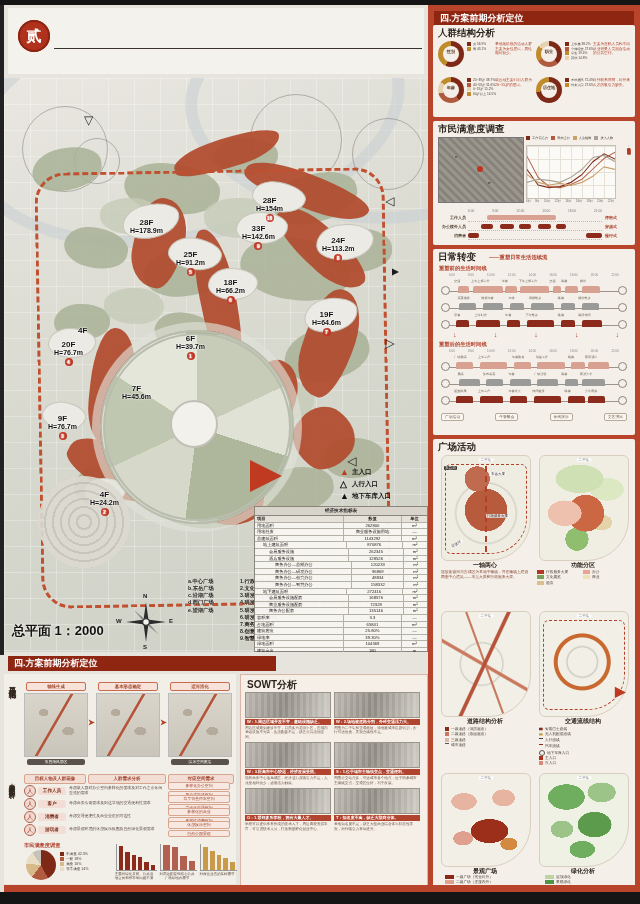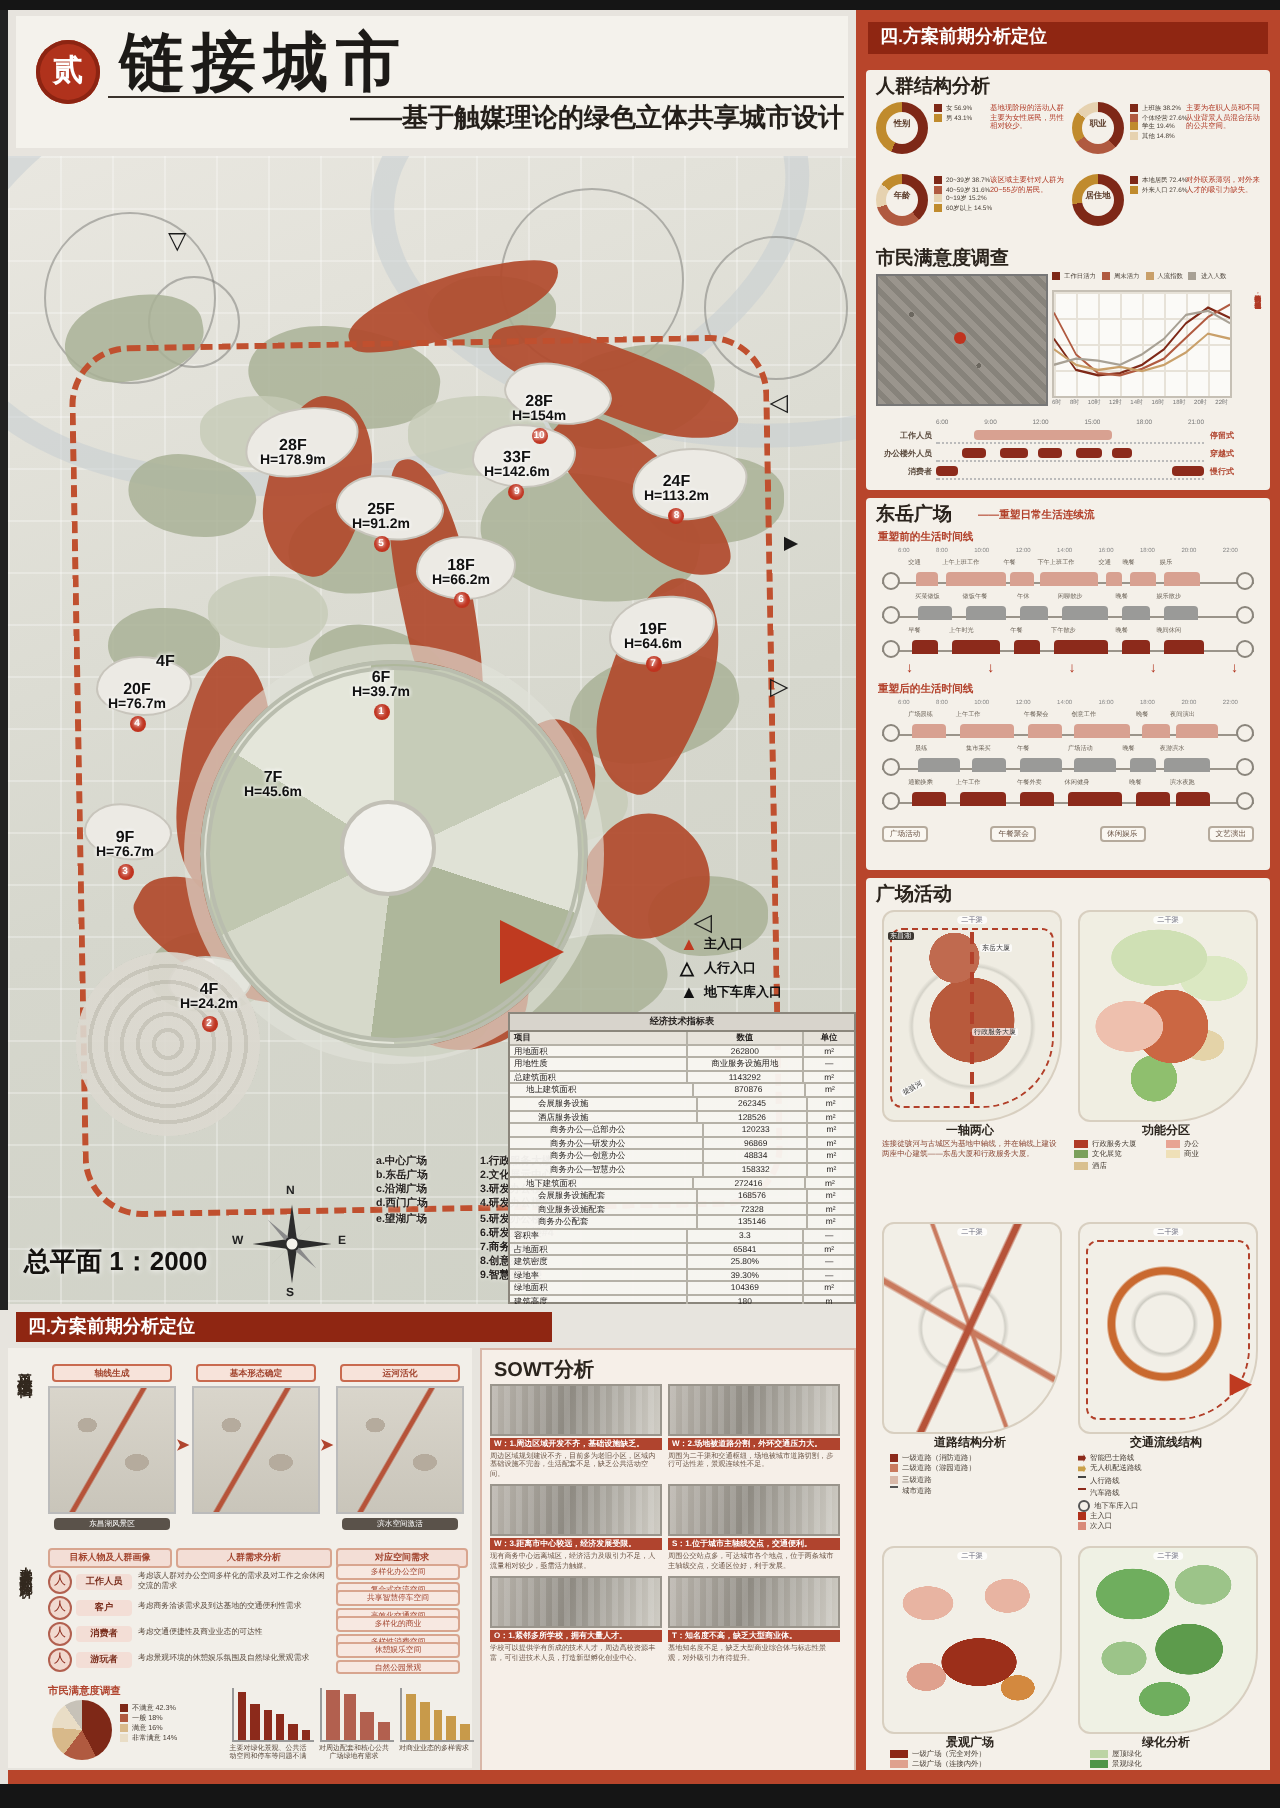--- a/index.html
+++ b/index.html
@@ -252,23 +252,21 @@
 </style>
 </head>
 <body>
 
 <div class="board">
   <div class="abs bar-top"></div>
   <div class="abs bar-left"></div>
 
   <div class="abs hdr">
     <div class="abs badge">贰</div>
-    <div class="abs h-title">链接城市</div>
     <div class="abs h-rule"></div>
-    <div class="abs h-sub">——基于触媒理论的绿色立体共享城市设计</div>
   </div>
 
   <div class="abs plan">
     <div class="abs grid"></div>
     <div class="abs lay" id="deco-layer">
         <div class="deco arc" style="left: -40px; top: -80px; width: 420px; height: 220px; transform: rotate(-12deg);"></div>
         <div class="deco arc" style="left: 180px; top: -60px; width: 320px; height: 180px; transform: rotate(8deg);"></div>
         <div class="deco ring" style="left: 18px; top: 28px; width: 84px; height: 84px; transform: rotate(0deg);"></div>
         <div class="deco ring" style="left: 70px; top: 60px; width: 44px; height: 44px; transform: rotate(0deg);"></div>
         <div class="deco ring" style="left: 246px; top: 16px; width: 90px; height: 90px; transform: rotate(0deg);"></div>
@@ -645,21 +643,21 @@
         <div class="photo"></div>
         <span class="sw-tag">T：知名度不高，缺乏大型商业体。</span>
         <span class="sw-body">基地知名度不足，缺乏大型商业综合体与标志性景观，对外吸引力有待提升。</span>
       </div>
       </div>
   </div>
 
   <div class="abs rpanel">
     <div class="abs band rp-band">四.方案前期分析定位</div>
 
-    <div class="card" style="top:30px;height:92px">
+    <div class="card" style="top:20px;height:92px">
       <span class="c-title">人群结构分析</span>
       <div class="dcell" style="left:5px;top:14px">
         <div class="donut" style="background: conic-gradient(rgb(126, 40, 23) 0%, rgb(126, 40, 23) 56.9%, rgb(192, 139, 45) 56.9%, rgb(192, 139, 45) 100%);"></div>
         <span class="dlab" style="z-index:2;position:absolute">性别</span>
         <div class="dlg">
             <div class="lgi"><i style="background: rgb(126, 40, 23);"></i><span>女 56.9%</span></div>
             <div class="lgi"><i style="background: rgb(192, 139, 45);"></i><span>男 43.1%</span></div>
           </div>
         <div class="dnote">基地现阶段的活动人群主要为女性居民，男性相对较少。</div>
       </div>
@@ -757,21 +755,21 @@
           <div class="g-track g3">
               <div style="left: 0%; width: 8%;"></div>
               <div style="left: 88%; width: 12%;"></div>
             </div>
           <span class="g-right">慢行式</span>
         </div>
       </div>
     </div>
 
     <div class="card" style="top:244px;height:186px">
-      <span class="c-title">东岳广场</span>
+      <span class="c-title">日常转变</span>
       <span class="c-sub" style="left:56px;top:5px">——重塑日常生活连续流</span>
       <span class="c-sub" style="left:6px;top:16px">重塑前的生活时间线</span>
       <div class="ticksrow" style="top:24px">
           <span>6:00</span>
           <span>8:00</span>
           <span>10:00</span>
           <span>12:00</span>
           <span>14:00</span>
           <span>16:00</span>
           <span>18:00</span>

